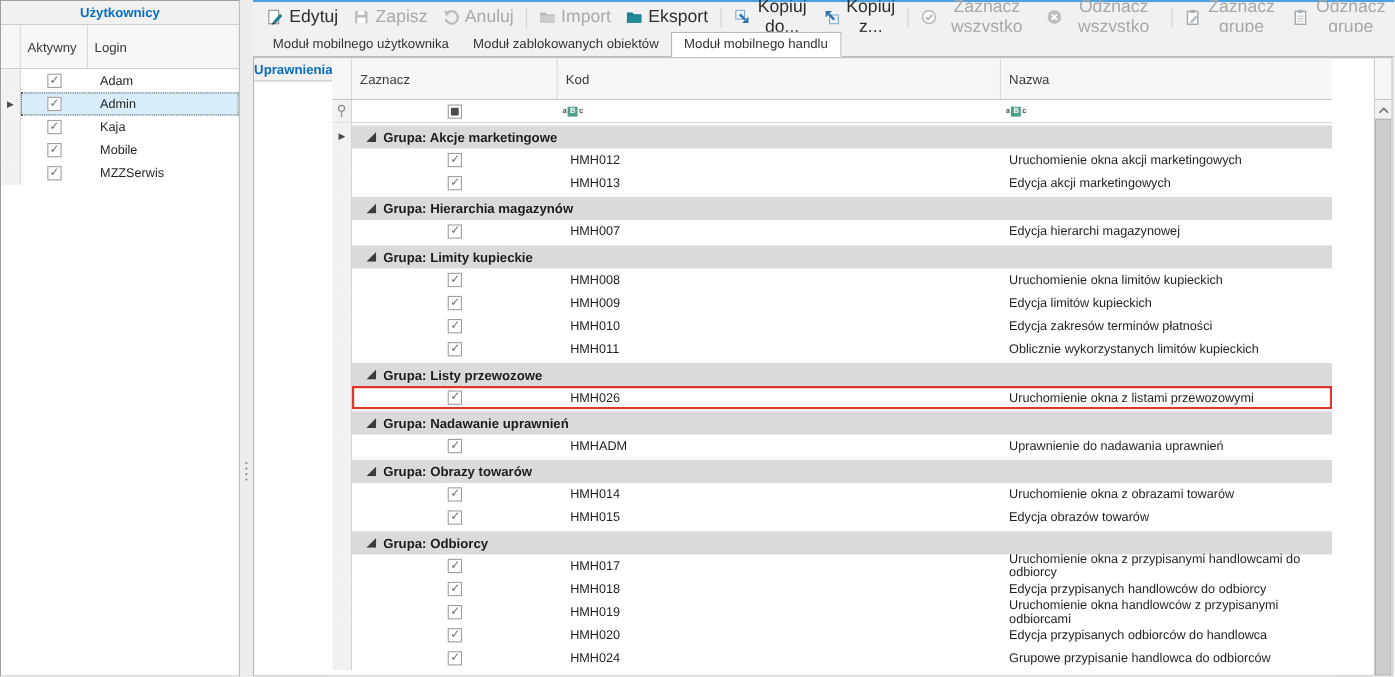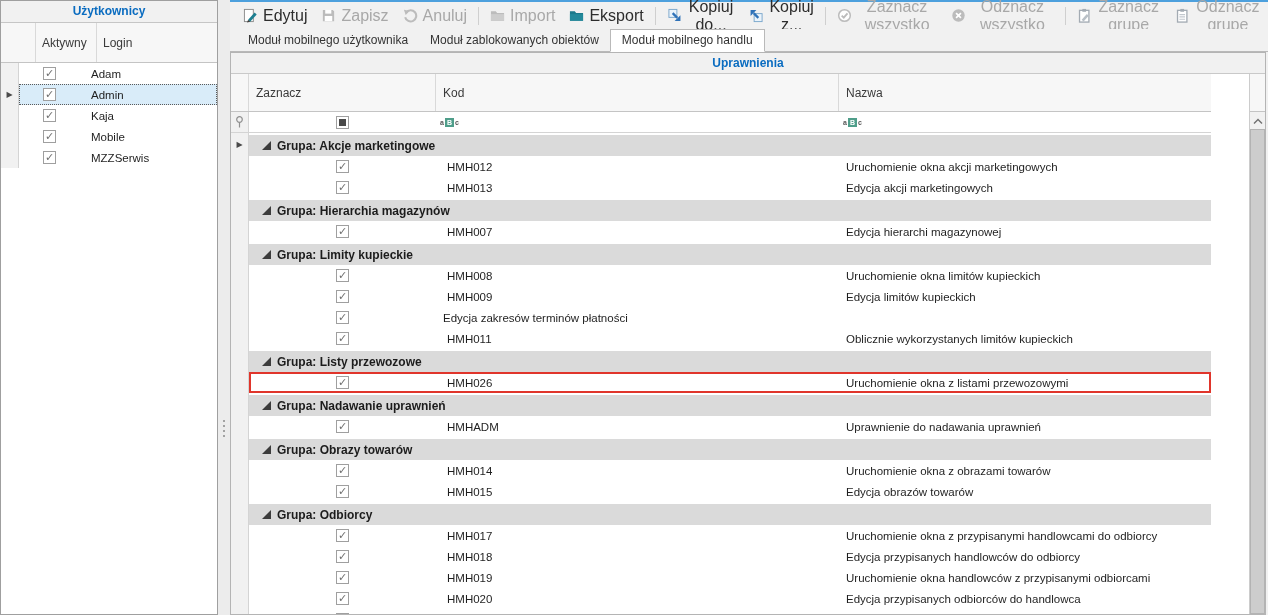--- a/index.html
+++ b/index.html
@@ -6,21 +6,21 @@
   html,body { background:#e8e8e8; }
   body { font-family: "Liberation Sans", sans-serif; }
   .app { position:relative; width:1268px; height:615px; background:#f1f1f1; overflow:hidden;
          font-size:12px; color:#1f1f1f; }
 
   
   .left-panel { position:absolute; left:0; top:0; width:218px; height:615px;
                 background:#fff; border:1px solid #9f9f9f; display:flex; flex-direction:column; }
   .lp-caption { height:22px; background:#f1f1f1; border-bottom:1px solid #c6c6c6;
                 color:var(--accent,#0a6cc0); font-weight:bold; text-align:center; line-height:21px; }
-  .lp-headers { display:flex; height:40px; background:#f7f7f7; border-bottom:1px solid #c4c4c4; flex:none;padding-left:17px; }
+  .lp-headers { display:flex; height:40px; background:#f7f7f7; border-bottom:1px solid #c4c4c4; flex:none; }
   .lp-h { border-right:1px solid #d9d9d9; display:flex; align-items:center; padding-left:6px; color:#3a3a3a; }
   .lp-h-ind { width:18px; padding:0; }
   .lp-h-akt { width:61px; }
   .lp-h-login { flex:1; border-right:none; }
   .lp-rows { flex:1; overflow:hidden; background:#fff; }
   .lp-row { display:flex; height:21px; }
   .lp-ind-cell { width:18px; flex:none; background:#f1f1f1; border-right:1px solid #d4d4d4;
                  display:flex; align-items:center; justify-content:center; }
   .ri { font-size:8px; color:#4a4a4a; line-height:1; }
   .lp-row-body { flex:1; display:flex; }
@@ -55,21 +55,21 @@
   .tb .ic { display:flex; align-items:center; }
   .tsep { width:1px; height:18px; background:#cfcfcf; margin:0 4px; flex:none; }
 
   
   .tabs { height:23px; flex:none; display:flex; align-items:flex-end; padding-left:7px;
           background:#f1f1f1; border-bottom:1px solid #b9b9b9; }
   .tab { padding:3px 11px 4px 11px; font-size:12px; color:#333; margin-bottom:0; }
   .tab.active { background:#fff; border:1px solid #b9b9b9; border-bottom:1px solid #fff; margin-bottom:-1px; }
 
   
-  .grid { flex:1; margin-right:2px; border:1px solid #b4b4b4; display:flex; flex-direction:column; overflow:hidden; background:#fff; }
+  .grid { flex:1; margin-right:2px; border:1px solid #b4b4b4; display:flex; flex-direction:row; overflow:hidden; background:#fff; }
   .grid-caption { height:21px; flex:none; background:#f1f1f1; border-bottom:1px solid #c9c9c9;
                   color:var(--accent,#0a6cc0); font-weight:bold; text-align:center; line-height:20px; }
   .grid-body { flex:1; display:flex; overflow:hidden;gap:38px; }
   .grid-main { flex:1; display:flex; flex-direction:column; overflow:hidden; }
 
   .hdr-row { display:flex; height:38px; flex:none; background:#f7f7f7; border-bottom:1px solid #c4c4c4; }
   .hc { border-right:1px solid #d9d9d9; display:flex; align-items:center; padding-left:7px; color:#3a3a3a; }
   .hc-ind { width:18px; padding:0; }
   .hc-zaz { width:187px; }
   .hc-kod { width:403px; }
@@ -413,20 +413,21 @@
                   <div class="dc dc-kod">HMH009</div>
                   <div class="dc dc-naz">Edycja limitów kupieckich</div>
                 </div>
               </div>
               <div class="row data-row">
                 <div class="ind-cell"></div>
                 <div class="data-cells">
                   <div class="dc dc-zaz">
                     <span class="checkbox checked"></span>
                   </div>
+                  <div class="dc dc-kod">HMH010</div>
                   <div class="dc dc-naz">Edycja zakresów terminów płatności</div>
                 </div>
               </div>
               <div class="row data-row">
                 <div class="ind-cell"></div>
                 <div class="data-cells">
                   <div class="dc dc-zaz">
                     <span class="checkbox checked"></span>
                   </div>
                   <div class="dc dc-kod">HMH011</div>

